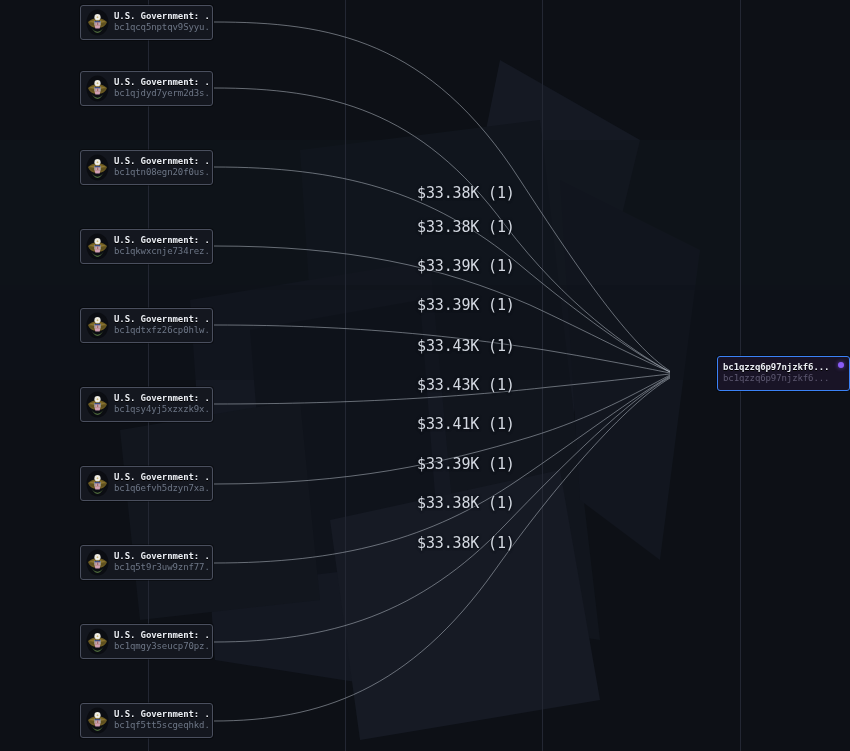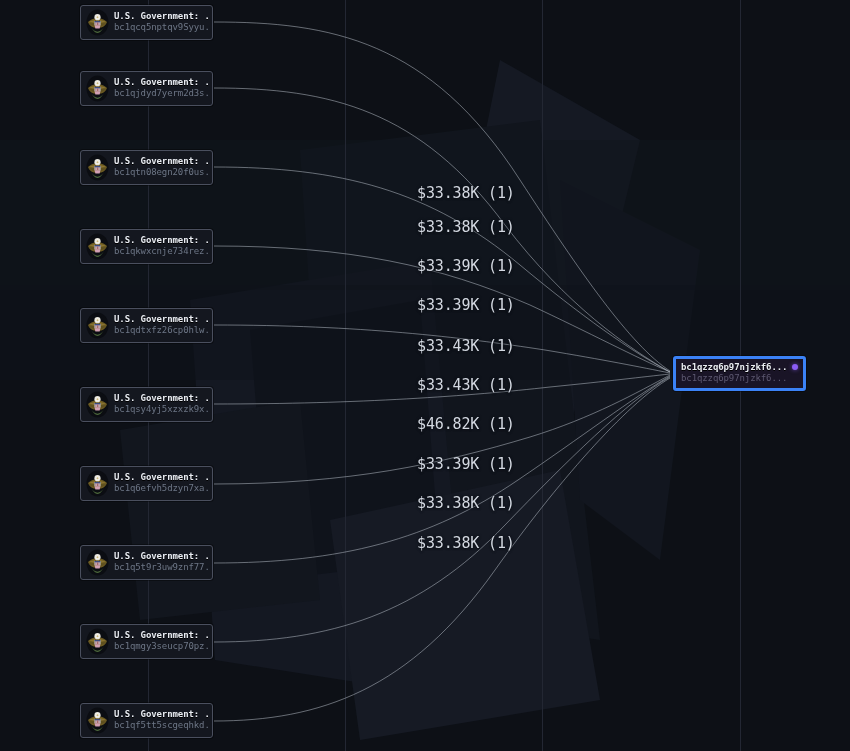--- a/index.html
+++ b/index.html
@@ -29,21 +29,22 @@
     display:flex;
     align-items:center;
     padding:0 4px 0 5px;
     z-index:6;
     box-shadow:0 0 0 1px rgba(0,0,0,.35);
   }
   .node.src{ width:133px; }
   .node.dst{
     width:133px;
     background:#191426;
-    border:3px solid #3b82f6;
+    border:1px solid #3b82f6;
+    margin-left:44px;
   }
   .seal{
     width:23px;height:27px;flex:0 0 23px;margin-right:5px;
     display:block;
   }
   .ntext{min-width:0;overflow:hidden;line-height:1.08;}
   .nlabel{
     font-size:9px;color:#e9ecf2;font-weight:bold;
     white-space:nowrap;letter-spacing:-.1px;
     text-shadow:0 1px 0 #000;
@@ -373,19 +374,19 @@
     <span class="dot"></span>
   </div>
 
   <div id="edge-labels">
       <div class="elabel" style="left: 417px; top: 184px;">$33.38K (1)</div>
       <div class="elabel" style="left: 417px; top: 218px;">$33.38K (1)</div>
       <div class="elabel" style="left: 417px; top: 257px;">$33.39K (1)</div>
       <div class="elabel" style="left: 417px; top: 296px;">$33.39K (1)</div>
       <div class="elabel" style="left: 417px; top: 337px;">$33.43K (1)</div>
       <div class="elabel" style="left: 417px; top: 376px;">$33.43K (1)</div>
-      <div class="elabel" style="left: 417px; top: 415px;">$46.82K (1)</div>
+      <div class="elabel" style="left: 417px; top: 415px;">$33.41K (1)</div>
       <div class="elabel" style="left: 417px; top: 455px;">$33.39K (1)</div>
       <div class="elabel" style="left: 417px; top: 494px;">$33.38K (1)</div>
       <div class="elabel" style="left: 417px; top: 534px;">$33.38K (1)</div>
     </div>
 
 </div>
 
 </body></html>

